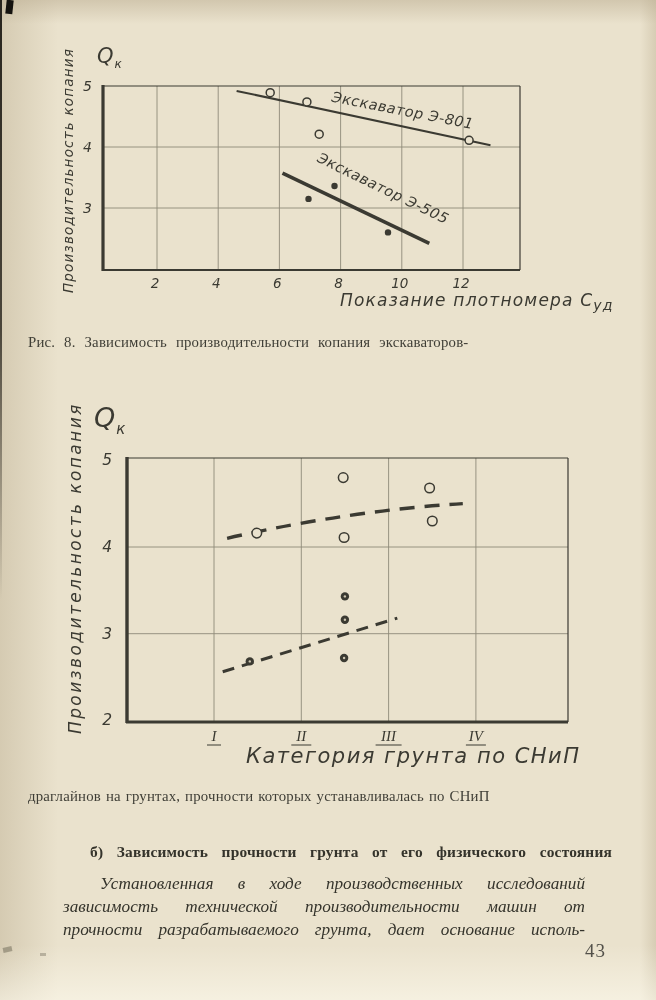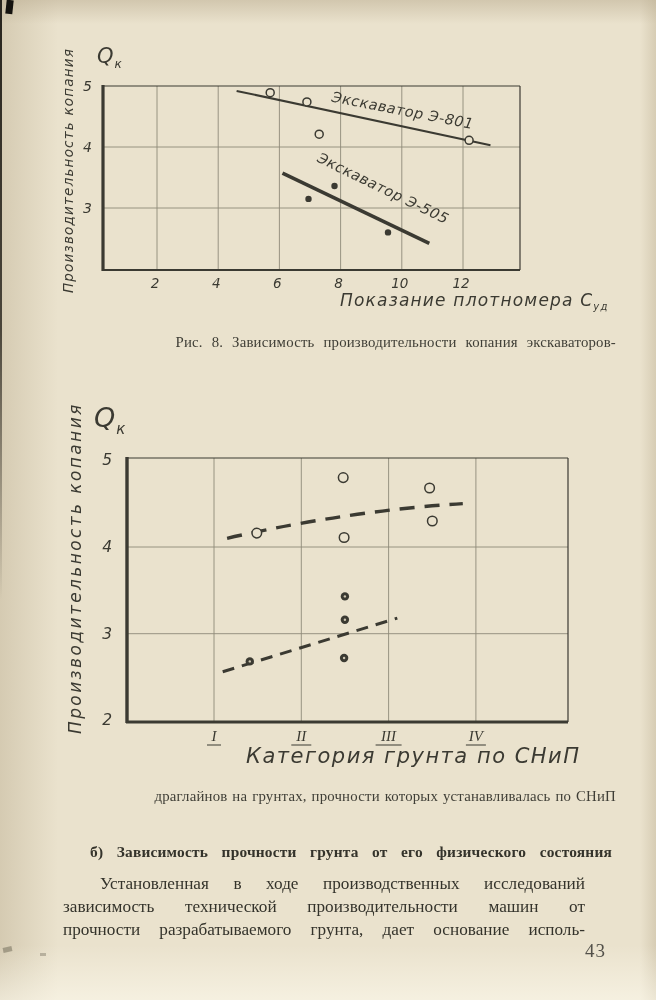--- a/index.html
+++ b/index.html
@@ -15,26 +15,26 @@
   }
   .abs{position:absolute;}
   svg#chart-layer{position:absolute;left:0;top:0;}
   .hand{font-family:"DejaVu Sans",sans-serif;font-style:italic;color:#3b3a32;}
   .qk{font-size:21px;letter-spacing:1px;}
   .qk .sub{font-size:12px;vertical-align:-5px;}
   .qk2{font-size:27px;letter-spacing:1px;}
   .qk2 .sub{font-size:15px;vertical-align:-7px;}
   .ylab{transform:rotate(-90deg);transform-origin:center;text-align:center;white-space:nowrap;}
   .xlab .sub{vertical-align:-4px;}
-  .cap{width:576px;left:40px;text-align:right;color:#3f3e36;font-size:14.8px;line-height:18.4px;}
+  .cap{width:576px;left:28px;text-align:left;color:#3f3e36;font-size:14.8px;line-height:18.4px;}
   .cap .w1{word-spacing:5px;letter-spacing:.2px;}
   .cap .w2{word-spacing:1px;letter-spacing:.2px;}
   .heading{width:522px;left:63px;font-weight:bold;font-size:15.4px;color:#34332b;
            text-align:justify;text-align-last:justify;letter-spacing:.2px;}
-  .para{width:522px;left:63px;font-size:17.2px;line-height:23.2px;color:#34332b;}
+  .para{width:522px;left:63px;font-size:17.2px;line-height:23.2px;color:#34332b;font-style:italic;}
   .para .pline{text-align:justify;text-align-last:justify;}
   .para .indent{text-indent:37px;}
   .pagenum{font-size:19px;color:#53514a;letter-spacing:1px;}
   .edge-left{left:0;top:0;width:2px;height:600px;
     background:linear-gradient(180deg,#27241d 0%,#4a453a 55%,rgba(74,69,58,0) 100%);}
   .corner-mark{left:6px;top:0;width:7px;height:14px;background:#15130f;transform:rotate(6deg);}
   .speck1{left:3px;top:947px;width:9px;height:5px;background:rgba(95,90,74,.45);transform:rotate(-12deg);}
   .speck2{left:40px;top:953px;width:6px;height:3px;background:rgba(95,90,74,.35);}
   text{font-family:"DejaVu Sans",sans-serif;}
   text.hand{fill:#3b3a32;font-style:italic;}
@@ -117,21 +117,21 @@
       <circle cx="344.9" cy="596.4" r="4.2" fill="#3b3a32"></circle>
       <circle cx="344.9" cy="596.4" r="1.2" fill="#cfc7b2"></circle>
       <circle cx="344.9" cy="619.8" r="4.2" fill="#3b3a32"></circle>
       <circle cx="344.9" cy="619.8" r="1.2" fill="#cfc7b2"></circle>
       <circle cx="344.1" cy="658.0" r="4.2" fill="#3b3a32"></circle>
       <circle cx="344.1" cy="658.0" r="1.2" fill="#cfc7b2"></circle>
     </svg>
 
   <div class="abs hand qk" style="left:97px;top:44px;"><span>Q</span><span class="sub">к</span></div>
   <div class="abs hand ylab" style="left:-39px;top:168px;width:224px;height:26px;font-size:13.5px;letter-spacing:1.2px;">Производительность копания</div>
-  <div class="abs hand xlab" style="left:340px;top:290px;font-size:17px;letter-spacing:1.2px;"><span>Показание плотномера С</span><span class="sub" style="font-size:10px;">уд</span></div>
+  <div class="abs hand xlab" style="left:340px;top:290px;font-size:17px;letter-spacing:1.2px;"><span>Показание плотномера С</span><span class="sub" style="font-size:14px;">уд</span></div>
 
   <div class="abs cap" style="top:333px;">
     <div class="w1">Рис. 8. Зависимость производительности копания экскаваторов-</div>
   </div>
 
   <div class="abs hand qk2" style="left:94px;top:402px;"><span>Q</span><span class="sub">к</span></div>
   <div class="abs hand ylab" style="left:-78px;top:565px;width:312px;height:26px;font-size:17px;letter-spacing:2.4px;">Производительность копания</div>
   <div class="abs hand xlab" style="left:246px;top:744px;font-size:21px;letter-spacing:1.5px;font-style:italic;">Категория грунта по СНиП</div>
 
   <div class="abs cap" style="top:787px;">

